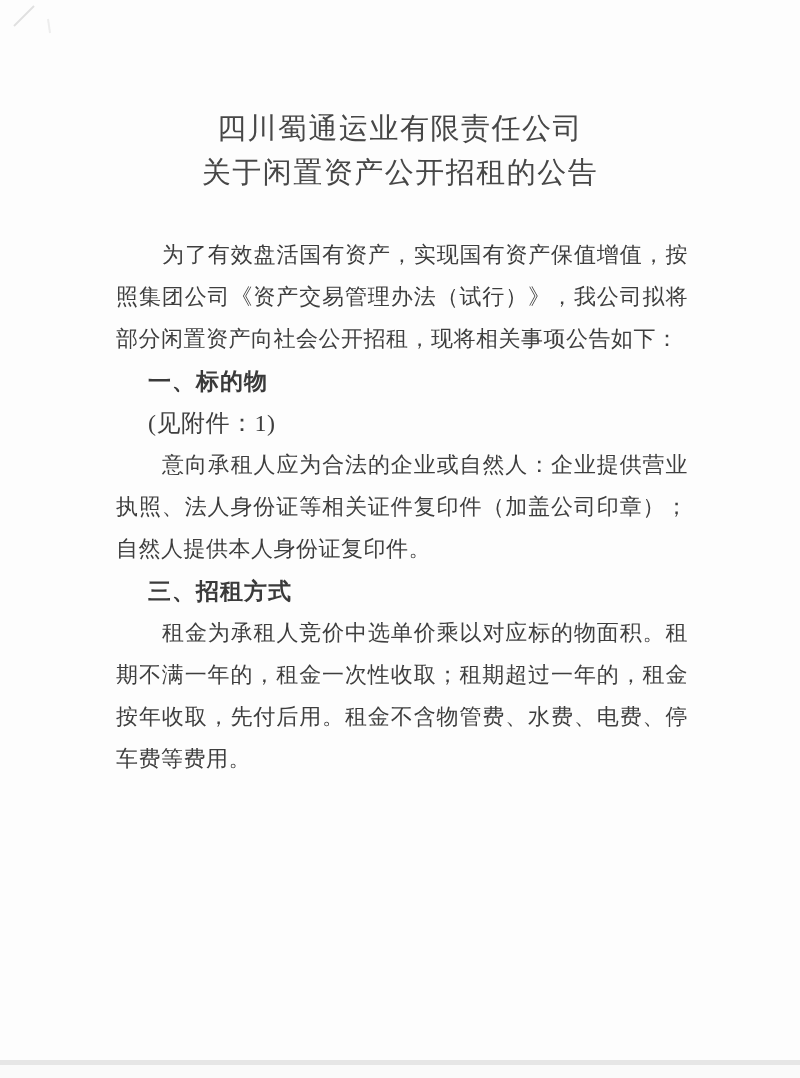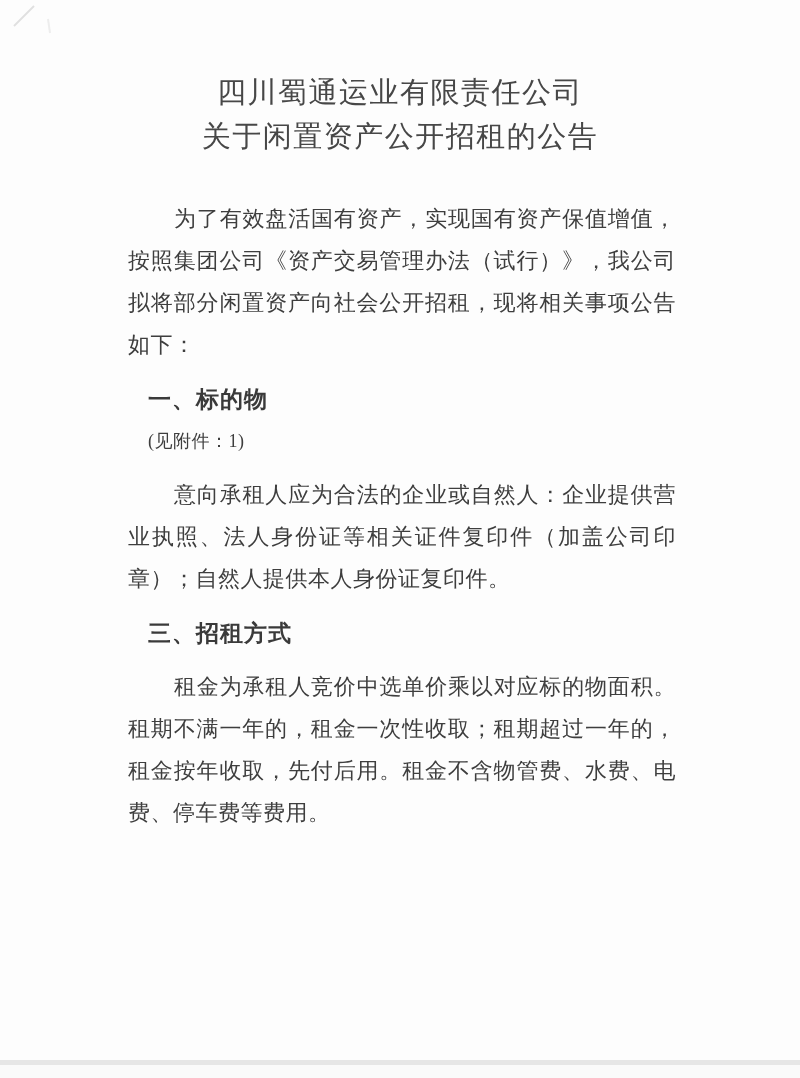--- a/index.html
+++ b/index.html
@@ -20,56 +20,56 @@
     height: 100%;
   }
   
   .artifact-topleft {
     position: absolute;
     top: 0;
     left: 0;
   }
   
   .title-block {
-    padding-top: 70px;
+    padding-top: 106px;
     text-align: center;
   }
   .title-line {
     font-size: 29px;
     line-height: 44px;
     letter-spacing: 1.5px;
     font-weight: 500;
     color: var(--title-color, #474747);
     font-family: "Liberation Serif", serif;
   }
   
   .content {
     margin: 40px 112px 0 116px;
     color: var(--text-color, #3e3e3e);
   }
   .body-para {
-    margin: 12px;
+    margin: 0;
     font-size: 22px;
     line-height: 42px;
     text-align: justify;
     text-indent: 46px;
     letter-spacing: 0.5px;
   }
   .sec-heading {
     margin: 0 0 0 32px;
     font-size: 23px;
     line-height: 42px;
     font-weight: bold;
     letter-spacing: 1px;
     color: var(--heading-color, #3a3a3a);
     font-family: Liberation Sans, sans-serif;
   }
   .attach-line {
     margin: 0;
-    font-size: 18px;
+    font-size: 24px;
     line-height: 42px;
     text-indent: 32px;
     letter-spacing: 0.5px;
   }
   
   .page-bottom-edge {
     position: absolute;
     left: 0;
     right: 0;
     top: 1060px;

